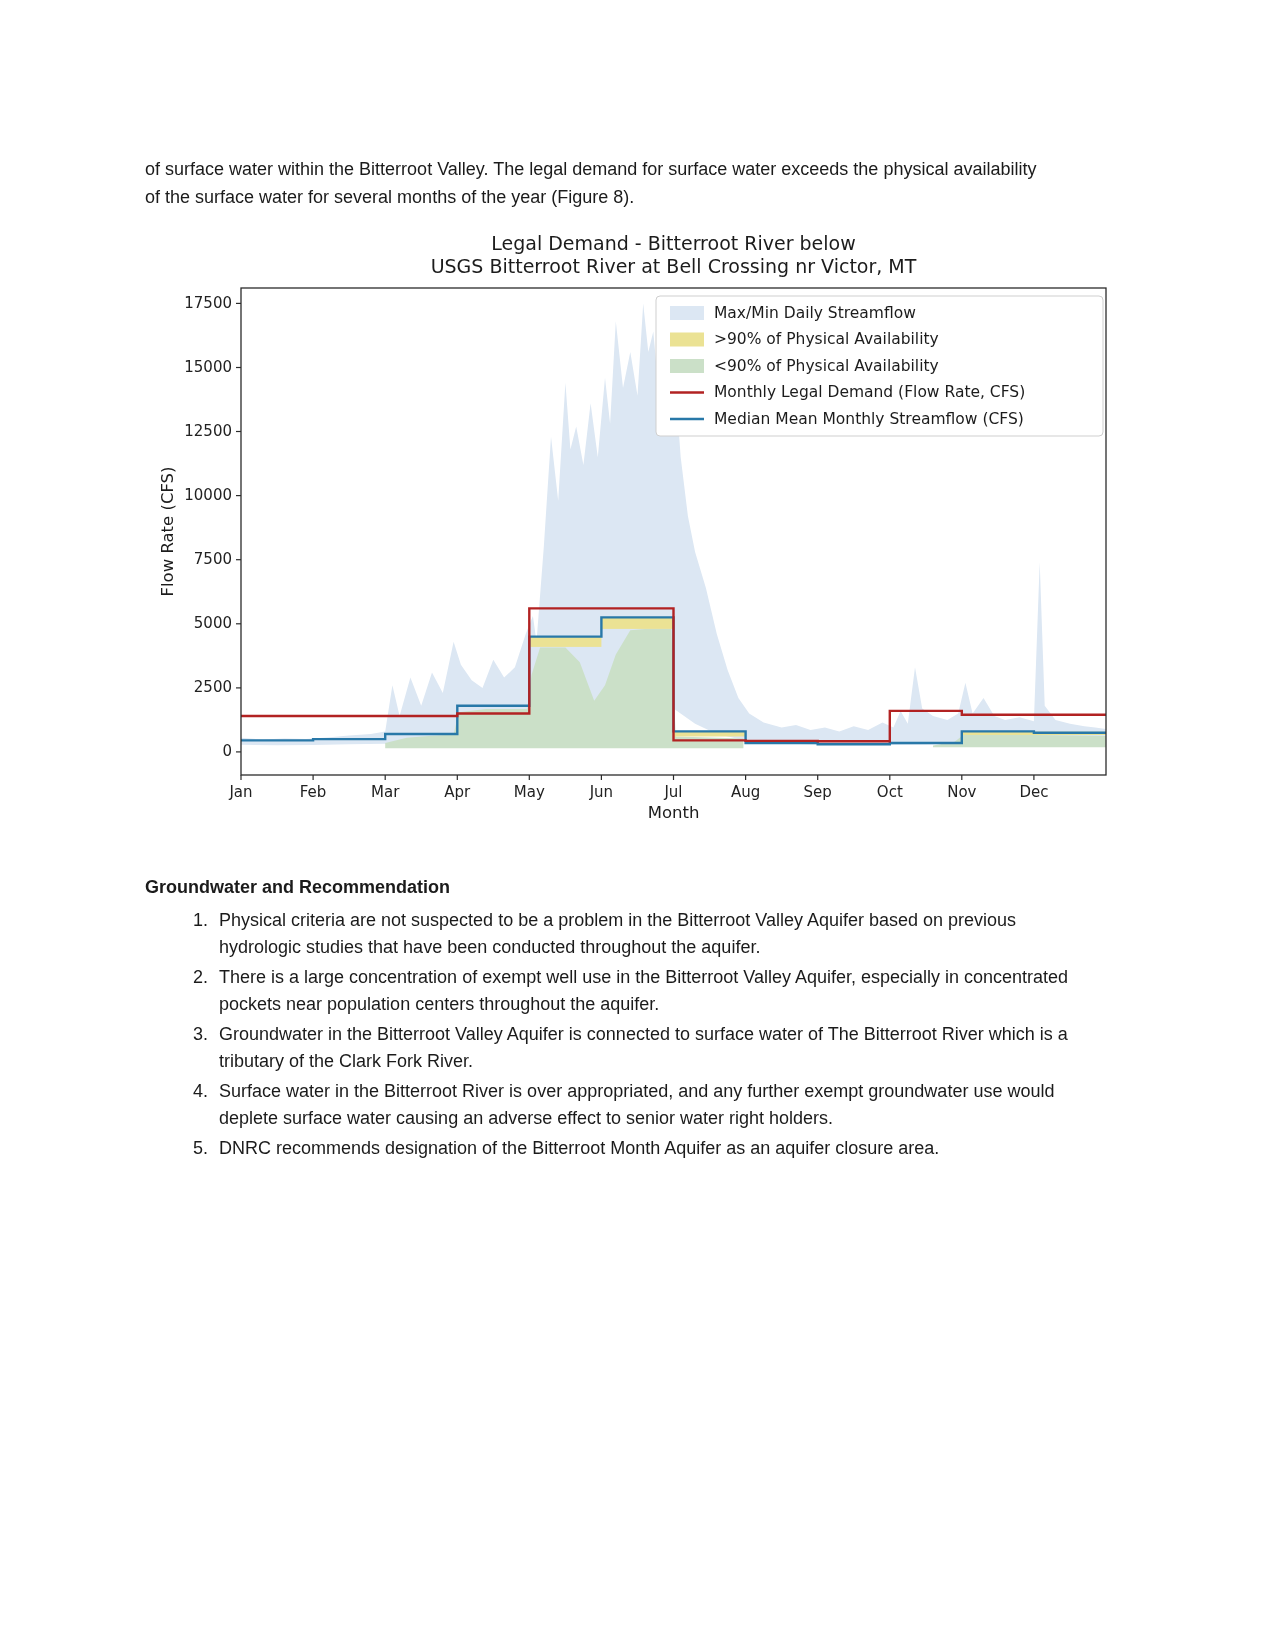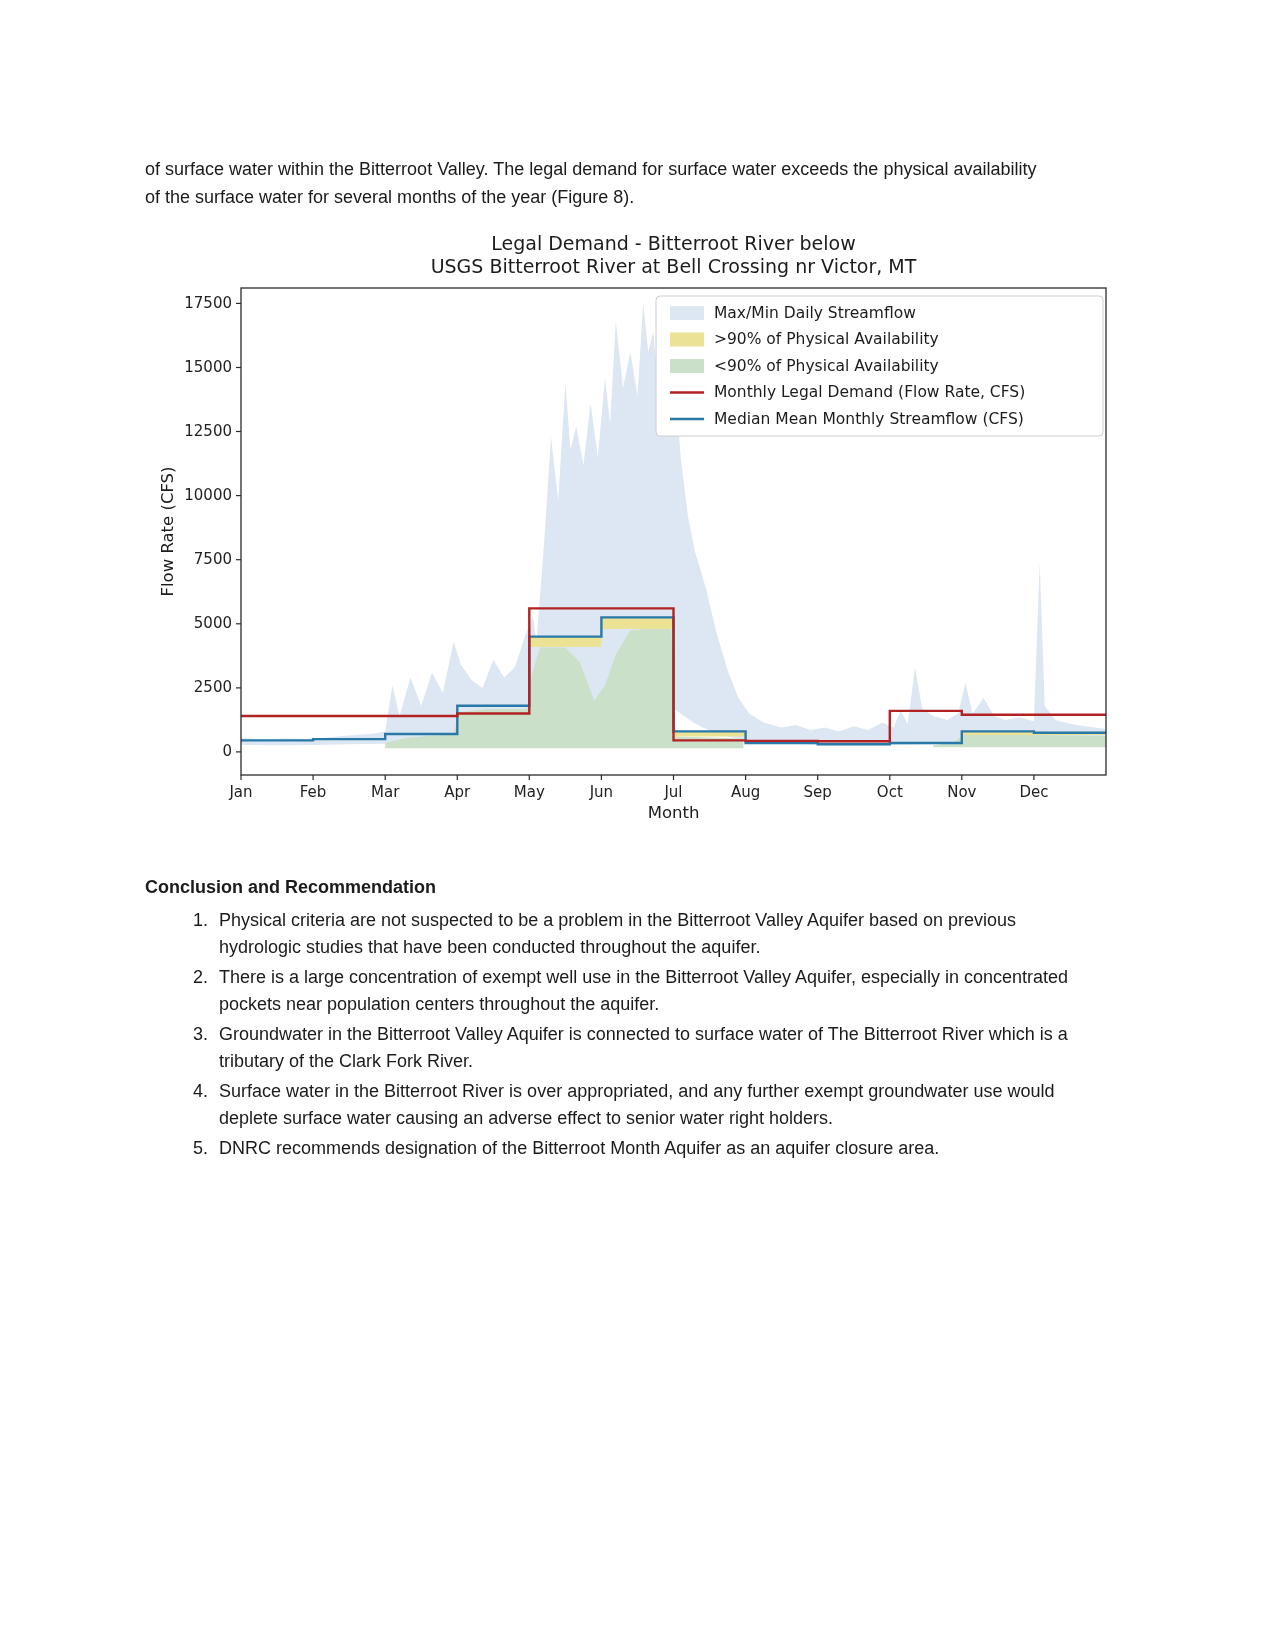--- a/index.html
+++ b/index.html
@@ -133,21 +133,21 @@
           <line x1="514" x2="548" y1="166.5" y2="166.5" stroke="#b22222" stroke-width="2.6"></line>
           <text class="leg" x="558" y="166.5" dominant-baseline="middle">Monthly Legal Demand (Flow Rate, CFS)</text>
           <line x1="514" x2="548" y1="193" y2="193" stroke="#2878a8" stroke-width="2.6"></line>
           <text class="leg" x="558" y="193" dominant-baseline="middle">Median Mean Monthly Streamflow (CFS)</text>
         </svg>
       </div>
   </div>
 
 
   <div class="conclusion">
-    <h3>Conclusion and Recommendation</h3>
+    <h3>Groundwater and Recommendation</h3>
     <ol>
       <li>Physical criteria are not suspected to be a problem in the Bitterroot Valley Aquifer based on previous hydrologic studies that have been conducted throughout the aquifer.</li>
       <li>There is a large concentration of exempt well use in the Bitterroot Valley Aquifer, especially in concentrated pockets near population centers throughout the aquifer.</li>
       <li>Groundwater in the Bitterroot Valley Aquifer is connected to surface water of The Bitterroot River which is a tributary of the Clark Fork River.</li>
       <li>Surface water in the Bitterroot River is over appropriated, and any further exempt groundwater use would deplete surface water causing an adverse effect to senior water right holders.</li>
       <li>DNRC recommends designation of the Bitterroot Month Aquifer as an aquifer closure area.</li>
     </ol>
   </div>
 
   <div class="footer-rule"></div>

